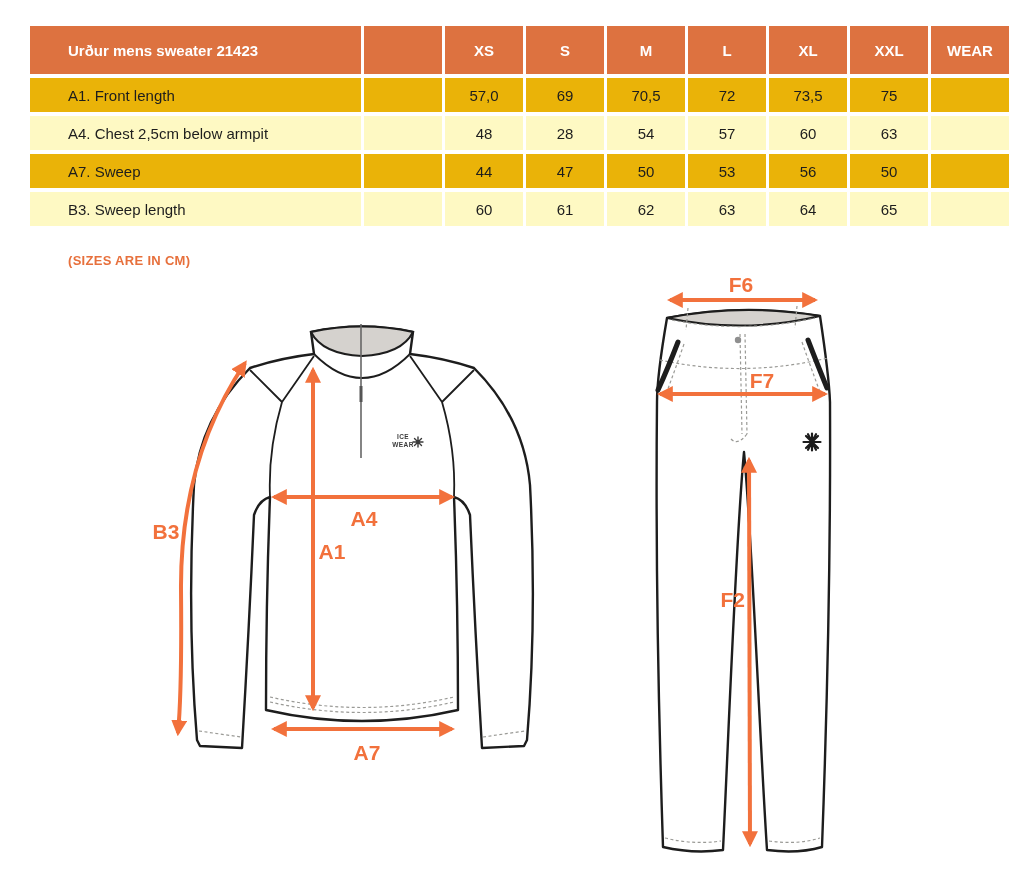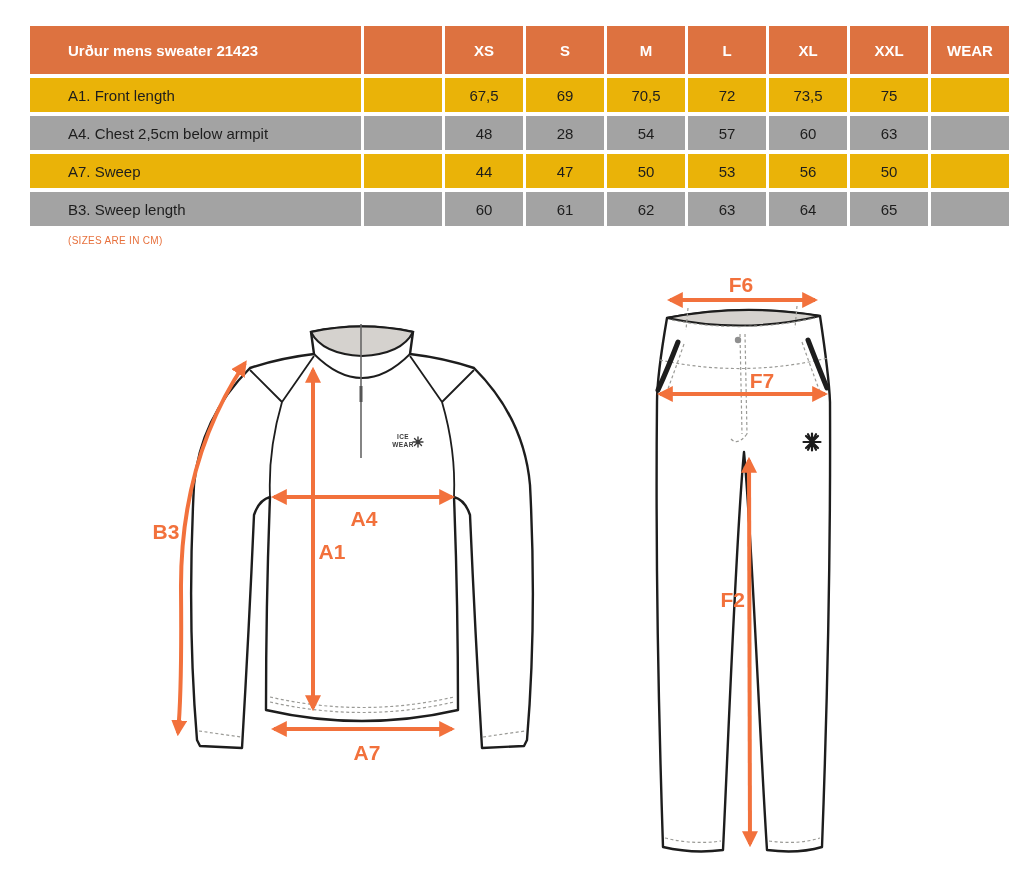--- a/index.html
+++ b/index.html
@@ -12,24 +12,24 @@
     position:absolute; left:30px; top:26px; width:979px;
     display:grid;
     grid-template-columns:331px repeat(8, 78px);
     grid-template-rows:48px repeat(4, 34px);
     column-gap:3px; row-gap:4px;
   }
   .cell { display:flex; align-items:center; justify-content:center; font-size:15px; color:#1d1d1d; }
   .cell.label { justify-content:flex-start; padding-left:38px; }
   .cell.head  { background:#DD7240; color:#ffffff; font-weight:bold; }
   .cell.dark  { background:#eab308; }
-  .cell.light { background:#a3a3a3; }
+  .cell.light { background:#fef9c3; }
   .note {
-    position:absolute; left:68px; top:235px;
-    font-size:10px; font-weight:normal; letter-spacing:0.3px; color:#E7703C;
+    position:absolute; left:68px; top:253px;
+    font-size:13px; font-weight:bold; letter-spacing:0.3px; color:#E7703C;
   }
   
   .sweater-svg { position:absolute; left:140px; top:290px; }
   .pants-svg   { position:absolute; left:628px; top:276px; }
   .outline  { fill:#ffffff; stroke:#1d1d1d; stroke-width:2.4; stroke-linejoin:round; }
   .seam     { fill:none; stroke:#1d1d1d; stroke-width:1.8; stroke-linejoin:round; }
   .grayfill { fill:#D5D2CE; stroke:#1d1d1d; stroke-width:2; }
   .stitch   { fill:none; stroke:#9a9a96; stroke-width:1.2; stroke-dasharray:3 2.5; }
   .zip      { fill:none; stroke:#666; stroke-width:1.6; }
   .arrow    { fill:none; stroke:#F2713C; stroke-width:4; }
@@ -51,21 +51,21 @@
     <div class="cell head">XS</div>
     <div class="cell head">S</div>
     <div class="cell head">M</div>
     <div class="cell head">L</div>
     <div class="cell head">XL</div>
     <div class="cell head">XXL</div>
     <div class="cell head">WEAR</div>
 
     <div class="cell dark label">A1. Front length</div>
     <div class="cell dark"></div>
-    <div class="cell dark">67,5</div>
+    <div class="cell dark">57,0</div>
     <div class="cell dark">69</div>
     <div class="cell dark">70,5</div>
     <div class="cell dark">72</div>
     <div class="cell dark">73,5</div>
     <div class="cell dark">75</div>
     <div class="cell dark"></div>
 
     <div class="cell light label">A4. Chest 2,5cm below armpit</div>
     <div class="cell light"></div>
     <div class="cell light">48</div>

